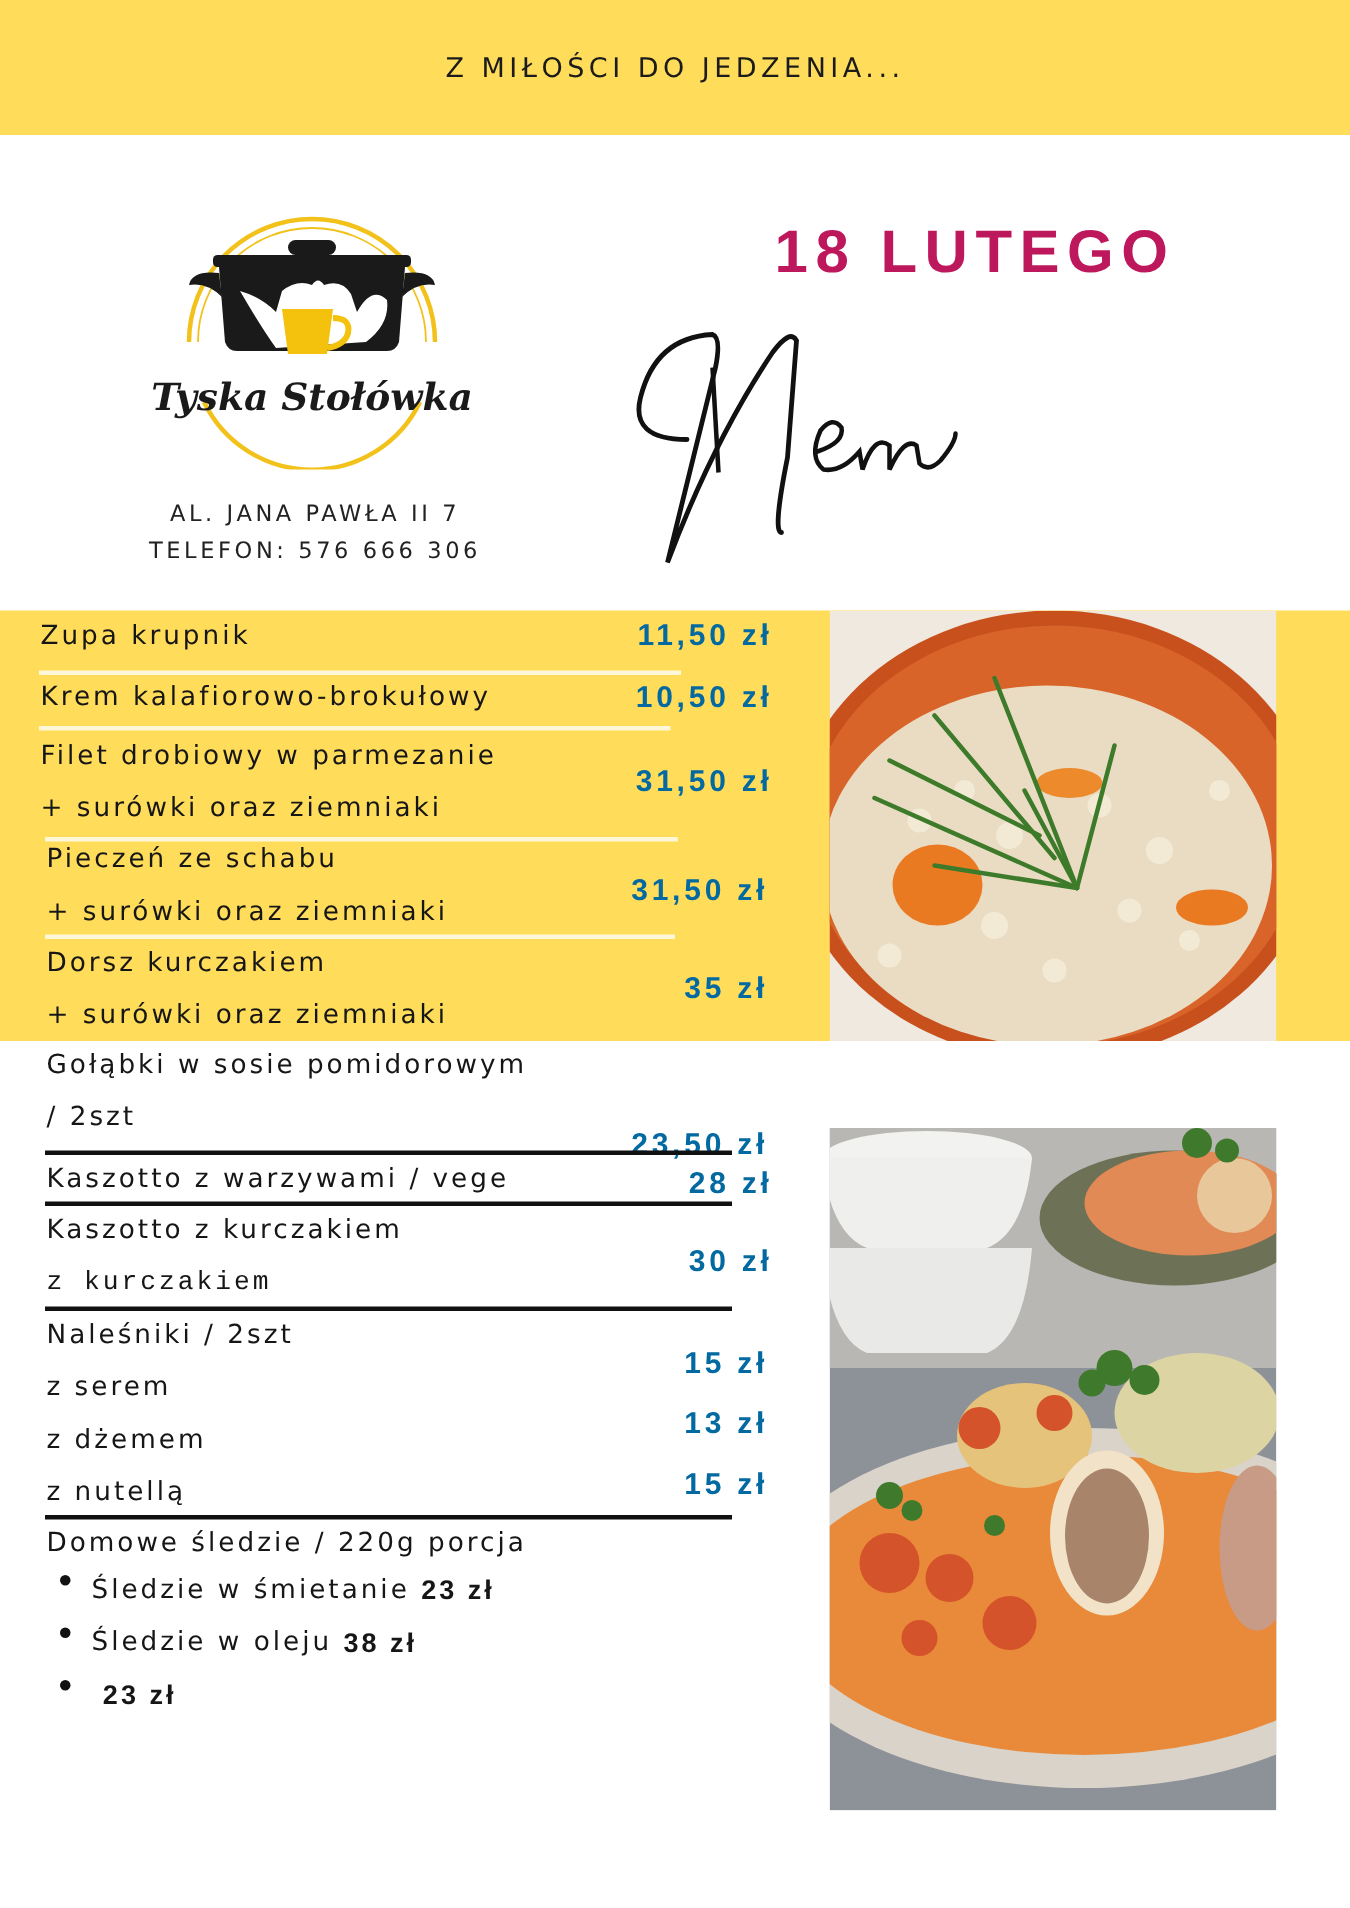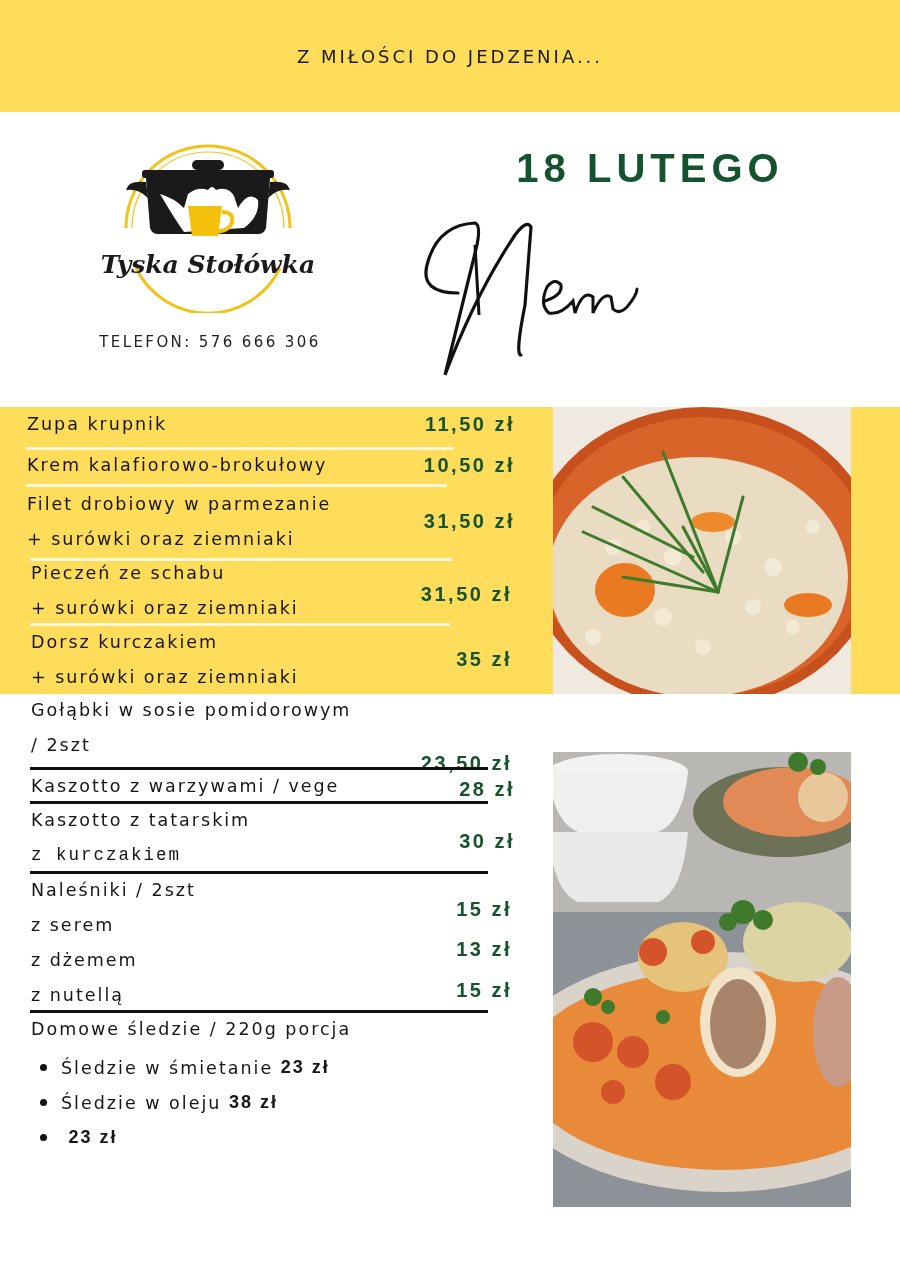--- a/index.html
+++ b/index.html
@@ -2,37 +2,37 @@
 <html><head>
 <meta charset="utf-8">
 <style>
   html, body { margin:0; padding:0; }
   body {
     width:900px; height:1272px; background:#ffffff; position:relative; overflow:hidden;
     font-family:"DejaVu Sans", sans-serif; color:#111;
   }
   .abs { position:absolute; }
   .topbar {
-    left:0; top:0; width:900px; height:112px; background:#ffdc5a;
+    left:0; top:0; width:900px; height:90px; background:#ffdc5a;
     display:flex; align-items:center; justify-content:center;
   }
   .tagline { font-family:"DejaVu Sans", sans-serif; font-size:18px; letter-spacing:3px; color:#1b1b1b; }
   .logo { left:88px; top:128px; width:240px; height:185px; }
   .address { left:60px; top:330px; width:300px; text-align:center; font-size:15px; letter-spacing:2.4px; color:#222; line-height:25px; }
-  .date { left:470px; top:146px; width:360px; text-align:center; font-family:"Liberation Sans", sans-serif; font-weight:bold; font-size:40px; letter-spacing:5px; color:#14532d; }
+  .date { left:470px; top:146px; width:360px; text-align:center; font-family:"Liberation Sans", sans-serif; font-weight:bold; font-size:40px; letter-spacing:5px; color:#be185d; }
   .menu-script { left:415px; top:205px; width:280px; height:180px; }
   .yellow-band { left:0; top:407px; width:900px; height:287px; background:#ffdc5a; }
   .photo1 { left:553px; top:407px; width:298px; height:287px; overflow:hidden; }
   .photo2 { left:553px; top:752px; width:298px; height:455px; overflow:hidden; }
   .item-text { font-size:17.5px; letter-spacing:2px; color:#161616; white-space:nowrap; }
-  .price { font-family:"Liberation Sans", sans-serif; font-weight:bold; font-size:20px; letter-spacing:2.5px; color:#14532d; white-space:nowrap; text-align:right; }
+  .price { font-family:"Liberation Sans", sans-serif; font-weight:bold; font-size:20px; letter-spacing:2.5px; color:#0369a1; white-space:nowrap; text-align:right; }
   .hr-white { height:3px; background:#fff8d8; }
   .hr-black { height:3px; background:#111; }
   .bullets { left:40px; top:1050px; }
-  .bullet-row { display:flex; align-items:center; height:35px; }
+  .bullet-row { display:flex; height:35px; }
   .dot { width:7px; height:7px; border-radius:50%; background:#111; margin-right:14px; }
   .bullet-row b { font-family:"Liberation Sans", sans-serif; font-weight:bold; letter-spacing:2px; font-size:18px; }
 </style>
 </head>
 <body>
 
 <div class="abs topbar">
   <span class="tagline">Z MIŁOŚCI DO JEDZENIA...</span>
 </div>
 
@@ -55,20 +55,21 @@
     <path d="M72 66 Q86 70 96 80 L100 66 Q110 58 120 62 Q124 56 128 62 Q140 58 146 68 L150 80 Q160 62 170 72 Q172 88 156 100 L96 104 Q86 90 72 66 Z" fill="#ffffff"></path>
 
     <path d="M100 78 H134 L130 108 H104 Z" fill="#f4c20d"></path>
     <path d="M134 84 Q146 84 144 94 Q142 102 130 104" fill="none" stroke="#f4c20d" stroke-width="4"></path>
 
     <text x="120" y="145" text-anchor="middle" font-family="DejaVu Serif, serif" font-style="italic" font-weight="bold" font-size="25" fill="#1a1a1a">Tyska Stołówka</text>
   </svg>
 </div>
 
 <div class="abs address">
+  <div>AL. JANA PAWŁA II 7</div>
   <div>TELEFON: 576 666 306</div>
 </div>
 
 <div class="abs date">18 LUTEGO</div>
 <div class="abs menu-script">
   <svg width="280" height="180" viewBox="0 0 280 180">
     <path d="M43 88 Q5 88 12 60 Q22 20 60 18 Q66 20 62 40 L30 170 Q60 90 100 30 Q112 14 116 22 L110 100 Q100 150 106 150" fill="none" stroke="#111" stroke-width="3.2" stroke-linecap="round"></path>
     <path d="M60 40 L64 110" fill="none" stroke="#111" stroke-width="3"></path>
     <path d="M130 96 Q148 90 146 80 Q140 72 132 82 Q124 100 134 108 Q146 110 158 96 L160 108 Q168 84 178 92 L178 108 Q188 86 196 92 L198 104 Q204 110 212 102 Q222 90 222 84" fill="none" stroke="#111" stroke-width="3" stroke-linecap="round"></path>
     <text x="0" y="0" font-size="1" fill="transparent">Menu</text>
@@ -136,21 +137,21 @@
 
 <div class="abs item-text" style="left:31px;top:700px;">Gołąbki w sosie pomidorowym</div>
 <div class="abs item-text" style="left:31px;top:735px;">/  2szt</div>
 <div class="abs price" style="left:375px;top:752px;width:137px;">23,50 zł</div>
 <div class="abs hr-black" style="left:30px;top:767px;width:458px;"></div>
 
 <div class="abs item-text" style="left:31px;top:776px;">Kaszotto z warzywami / vege</div>
 <div class="abs price" style="left:375px;top:778px;width:140px;">28 zł</div>
 <div class="abs hr-black" style="left:30px;top:801px;width:458px;"></div>
 
-<div class="abs item-text" style="left:31px;top:810px;">Kaszotto z tatarskim</div>
+<div class="abs item-text" style="left:31px;top:810px;">Kaszotto z kurczakiem</div>
 <div class="abs item-text" style="left:31px;top:845px;font-family:Liberation Mono, monospace;">z kurczakiem</div>
 <div class="abs price" style="left:375px;top:830px;width:140px;">30 zł</div>
 <div class="abs hr-black" style="left:30px;top:871px;width:458px;"></div>
 
 <div class="abs item-text" style="left:31px;top:880px;">Naleśniki / 2szt</div>
 <div class="abs item-text" style="left:31px;top:915px;">z serem</div>
 <div class="abs price" style="left:375px;top:898px;width:137px;">15 zł</div>
 <div class="abs item-text" style="left:31px;top:950px;">z dżemem</div>
 <div class="abs price" style="left:375px;top:938px;width:137px;">13 zł</div>
 <div class="abs item-text" style="left:31px;top:985px;">z nutellą</div>

